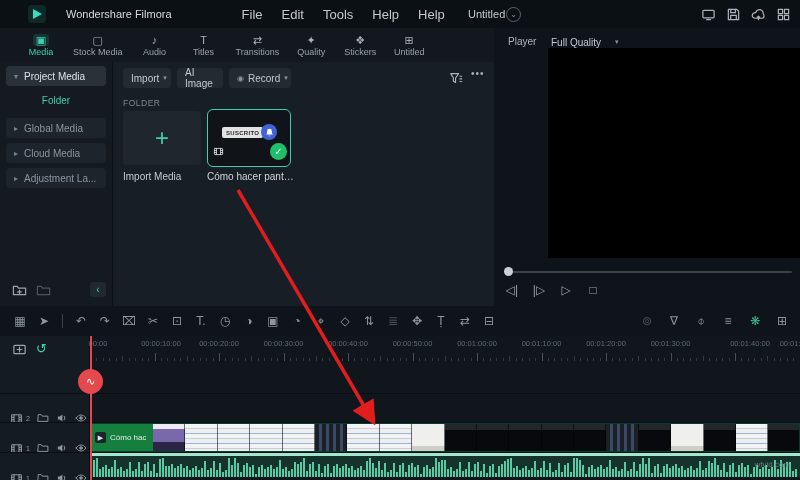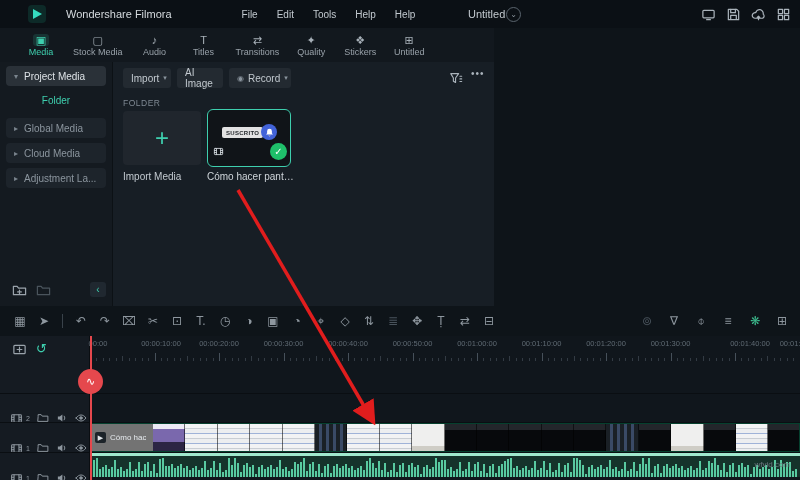--- a/index.html
+++ b/index.html
@@ -9,21 +9,21 @@
   .abs{position:absolute;}
   .ic{display:inline-flex;align-items:center;justify-content:center;}
   svg.sic{stroke:currentColor;fill:none;stroke-width:1.3;stroke-linecap:round;stroke-linejoin:round;}
 
   
   #topbar{left:0;top:0;width:800px;height:28px;background:#0b1015;display:flex;align-items:center;}
   #logo{width:18px;height:18px;margin-left:28px;border-radius:4px;background:#0d2a28;position:relative;}
   #logo::after{content:"";position:absolute;left:5px;top:4px;width:0;height:0;
       border-left:9px solid #35dcc0;border-top:5px solid transparent;border-bottom:5px solid transparent;}
   #brand{font-size:11px;color:#d5dade;margin-left:20px;}
-  #menus{display:flex;gap:19px;margin-left:34px;font-size:10px;color:#c2c9cf;padding-left:36px;}
+  #menus{display:flex;gap:19px;margin-left:34px;font-size:13px;color:#c2c9cf;padding-left:36px;}
   #menus span{cursor:default;}
   #proj-title{position:absolute;left:468px;font-size:11px;color:#c2c9cf;}
   #proj-menu{position:absolute;left:506px;width:13px;height:13px;border:1px solid #5a646d;border-radius:50%;
       font-size:8px;color:#8a949d;display:flex;align-items:center;justify-content:center;}
   #top-icons{position:absolute;right:8px;display:flex;gap:8px;color:#aab3bb;}
   #top-icons .ic{width:17px;height:17px;}
 
   
   #left-panel{left:0;top:28px;width:494px;height:278px;background:#171e25;}
   #tabbar{left:0;top:0;width:494px;height:34px;background:#12181e;display:flex;align-items:center;
@@ -97,21 +97,21 @@
   .trk-row{position:absolute;left:0;width:90px;height:16px;display:flex;align-items:center;gap:7px;padding-left:10px;box-sizing:border-box;color:#8e979f;}
   .trk-num{font-size:7px;margin-left:-4px;color:#8e979f;}
 
   #ruler{position:absolute;left:90px;top:0;width:710px;height:28px;}
   .rl-lb{position:absolute;top:3px;font-size:7.5px;color:#5f6a73;transform:translateX(-50%);white-space:nowrap;}
   .rl-tick{position:absolute;bottom:3px;width:1px;background:#46505a;}
 
   #lane-sep1,#lane-sep2,#lane-sep3{position:absolute;left:0;width:800px;height:1px;background:#0a0e12;}
 
   #clip-strip{position:absolute;left:90px;top:87px;width:710px;height:29px;display:flex;overflow:hidden;border:1px solid #05402e;box-sizing:border-box;background:#0d1114;}
-  #clip-label-seg{width:62px;height:100%;background:#737373;display:flex;align-items:center;gap:4px;padding-left:4px;box-sizing:border-box;flex:none;}
+  #clip-label-seg{width:62px;height:100%;background:#15803d;display:flex;align-items:center;gap:4px;padding-left:4px;box-sizing:border-box;flex:none;}
   #clip-label-seg .pb{width:11px;height:11px;background:#1c2329;border-radius:2px;color:#dfe4e8;font-size:7px;display:flex;align-items:center;justify-content:center;flex:none;}
   #clip-label-seg .tx{font-size:8px;color:#e6eaed;white-space:nowrap;overflow:hidden;}
   .thumb{height:100%;flex:none;border-right:1px solid rgba(0,0,0,.55);box-sizing:border-box;}
 
   #wave-strip{position:absolute;left:90px;top:117px;width:710px;height:24px;background:#15332b;overflow:hidden;}
   #wave-top{position:absolute;left:0;top:0;width:710px;height:2.5px;background:#9fe8cd;}
   .wbar{position:absolute;bottom:0;width:2px;background:#58c9a0;}
   #watermark{position:absolute;right:10px;top:7px;font-size:8px;color:#6c767f;z-index:3;}
 
   #playhead{position:absolute;left:90px;top:0;width:1.5px;height:144px;background:#e5484d;z-index:5;}
@@ -324,20 +324,36 @@
             <svg width="11" height="11" viewBox="0 0 16 16">
               <use href="#sy-bell"></use>
             </svg>
           </div>
         <div id="check-badge">✓</div>
       </div>
       <div id="clip-lb">Cómo hacer pantallas ...</div>
     </div>
   </div>
 
+  <div id="player-panel" class="abs">
+    <span id="player-lb">Player</span>
+    <div id="quality-dd">
+      <span>Full Quality</span>
+        <span class="caret">▾</span>
+    </div>
+    <div id="preview"></div>
+    <div id="scrub-line"></div>
+    <div id="scrub-handle"></div>
+    <div id="transport">
+        <span>◁|</span>
+        <span>|▷</span>
+        <span>▷</span>
+        <span>□</span>
+      </div>
+  </div>
 
   <div id="timeline" class="abs">
     <div id="tl-toolbar">
       <div style="width:8px;"></div>
       <div id="tl-left" style="display:flex;align-items:center;">
           <div class="tl-ic">▦</div>
           <div class="tl-ic">➤</div>
           <div class="tl-div"></div>
           <div class="tl-ic">↶</div>
           <div class="tl-ic">↷</div>

